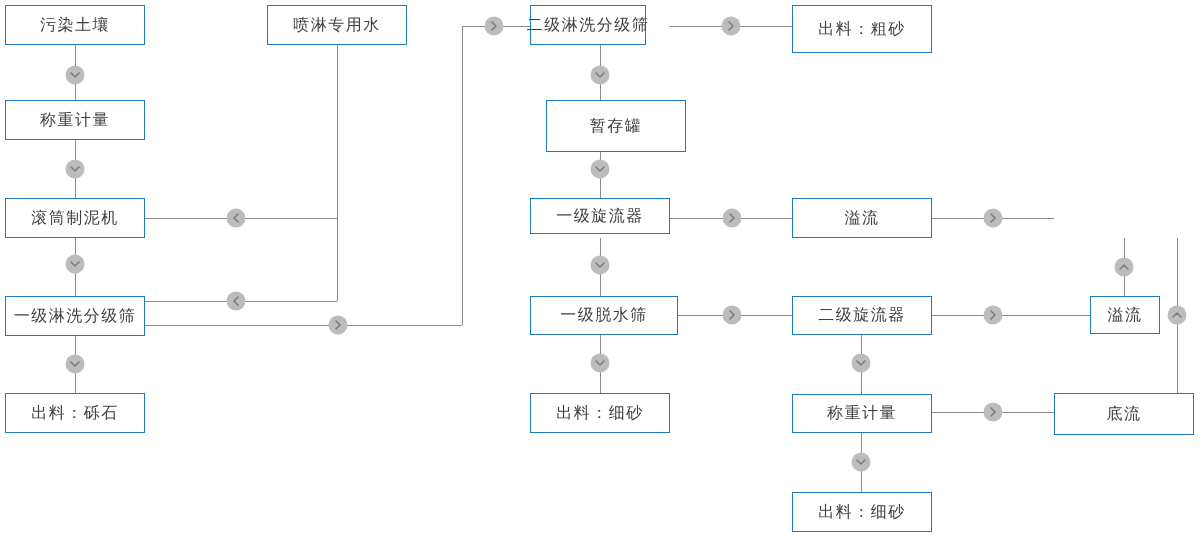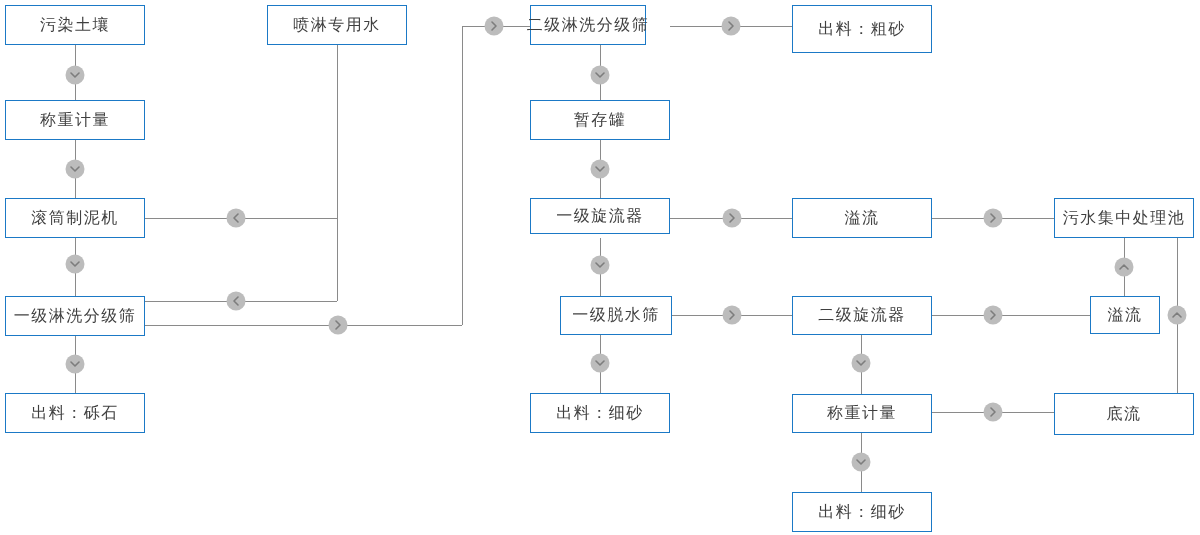--- a/index.html
+++ b/index.html
@@ -193,27 +193,27 @@
       <span>出料：砾石</span>
     </div>
 
   <div class="node" style="left:267px;top:5px;width:140px;height:40px">
       <span>喷淋专用水</span>
     </div>
 
   <div class="node" style="left:530px;top:5px;width:116px;height:40px">
       <span>二级淋洗分级筛</span>
     </div>
-  <div class="node" style="left:530px;top:100px;width:140px;height:40px">
+  <div class="node" style="left:546px;top:100px;width:140px;height:52px">
       <span>暂存罐</span>
     </div>
   <div class="node" style="left:530px;top:198px;width:140px;height:36px">
       <span>一级旋流器</span>
     </div>
-  <div class="node" style="left:560px;top:296px;width:112px;height:39px">
+  <div class="node" style="left:530px;top:296px;width:148px;height:39px">
       <span>一级脱水筛</span>
     </div>
   <div class="node" style="left:530px;top:393px;width:140px;height:40px">
       <span>出料：细砂</span>
     </div>
 
   <div class="node" style="left:792px;top:5px;width:140px;height:48px">
       <span>出料：粗砂</span>
     </div>
   <div class="node" style="left:792px;top:198px;width:140px;height:40px">
@@ -222,23 +222,20 @@
   <div class="node" style="left:792px;top:296px;width:140px;height:39px">
       <span>二级旋流器</span>
     </div>
   <div class="node" style="left:792px;top:394px;width:140px;height:39px">
       <span>称重计量</span>
     </div>
   <div class="node" style="left:792px;top:492px;width:140px;height:40px">
       <span>出料：细砂</span>
     </div>
 
-  <div class="node" style="left:1054px;top:198px;width:140px;height:40px">
-      <span>污水集中处理池</span>
-    </div>
   <div class="node" style="left:1090px;top:296px;width:70px;height:38px">
       <span>溢流</span>
     </div>
   <div class="node" style="left:1054px;top:393px;width:140px;height:42px">
       <span>底流</span>
     </div>
 
 </div>
 
 </body></html>

